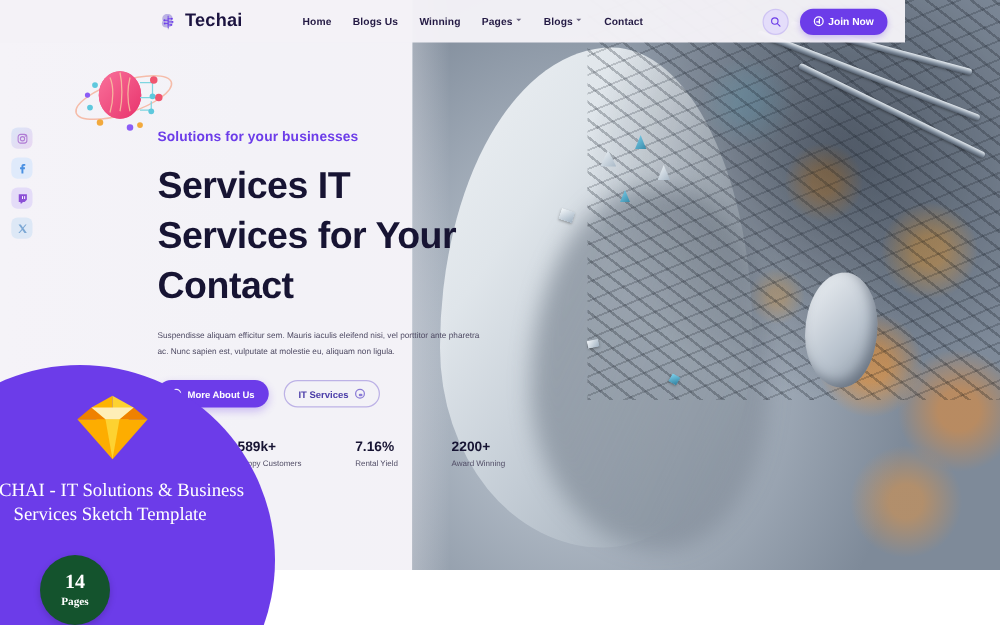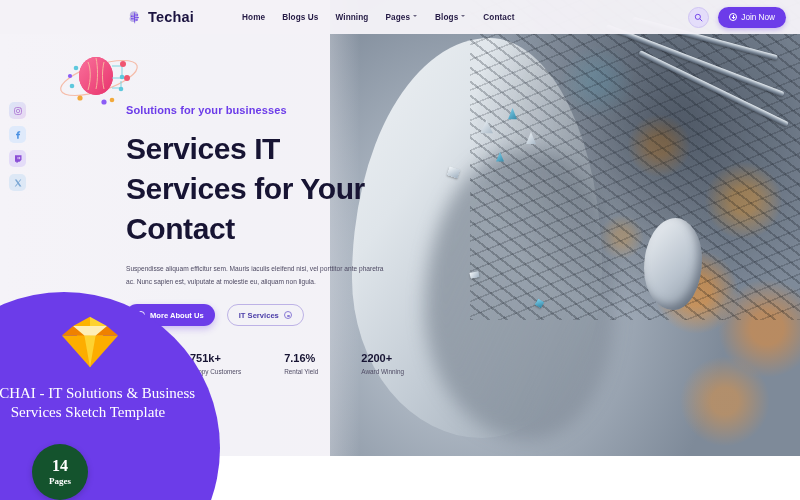--- a/index.html
+++ b/index.html
@@ -67,21 +67,21 @@
     box-shadow:0 1px 2px rgba(0,0,0,.3);
   }
   .shard.blue { background:linear-gradient(135deg,#7fd3ef,#2e7f9e); }
   .hero-left-fade {
     position:absolute; left:0; top:0; width:360px; height:456px;
     background:linear-gradient(90deg,#f5f3f8 0%, #f3f2f7 55%, rgba(243,242,247,.92) 76%, rgba(243,242,247,0) 100%);
   }
 
   
   .header {
-    position:absolute; left:0; top:0; width:800px; height:34px;
+    position:absolute; left:0; top:0; width:724px; height:34px;
     display:flex; align-items:center; z-index:40;
     background:rgba(244,242,247,.97);
   }
   .logo { display:flex; align-items:center; gap:5px; margin-left:126px; }
   .logo-mark { width:17px; height:17px; }
   .logo-text { font-size:14.5px; font-weight:700; color:#1b1340; letter-spacing:.2px; }
 
   .nav { display:flex; align-items:center; gap:17px; margin-left:48px; }
   .nav-item {
     font-size:8.2px; font-weight:700; color:#241a44;
@@ -95,21 +95,21 @@
     border-top:2.4px solid #6a6580;
   }
   .header-right { margin-left:auto; margin-right:14px; display:flex; align-items:center; gap:9px; }
   .search-btn {
     width:21px; height:21px; border-radius:50%;
     background:#e4ddfa; border:1px solid #cfc4f3;
     display:flex; align-items:center; justify-content:center; cursor:pointer;
   }
   .join-btn {
     height:21px; padding:0 11px; border-radius:11px;
-    background:#6c3ce9; color:#fff; font-size:8.2px; font-weight:400;
+    background:#6c3ce9; color:#fff; font-size:8.2px; font-weight:700;
     display:flex; align-items:center; gap:4px; cursor:pointer;
     box-shadow:0 2px 5px rgba(108,60,233,.3);
   }
   .join-ico { width:8px; height:8px; border:1.1px solid #fff; border-radius:50%; position:relative; }
   .join-ico:before { content:""; position:absolute; left:3px; top:1.4px; width:1.1px; height:3.4px; background:#fff; }
   .join-ico:after  { content:""; position:absolute; left:1.4px; top:3.1px; width:3.4px; height:1.1px; background:#fff; }
 
   
   .social { position:absolute; left:9px; top:102px; display:flex; flex-direction:column; gap:7px; z-index:40; }
   .soc { width:17px; height:17px; border-radius:5px; display:flex; align-items:center; justify-content:center; cursor:pointer; }
@@ -347,21 +347,21 @@
       </div>
       <div class="btn-outline">
         <span>IT Services</span>
         <span class="btn-ico-p"></span>
       </div>
     </div>
   </div>
 
   <div class="stats">
     <div>
-      <div class="stat-val">751k+</div>
+      <div class="stat-val">589k+</div>
       <div class="stat-lbl">Happy Customers</div>
     </div>
     <div>
       <div class="stat-val">7.16%</div>
       <div class="stat-lbl">Rental Yield</div>
     </div>
     <div>
       <div class="stat-val">2200+</div>
       <div class="stat-lbl">Award Winning</div>
     </div>

